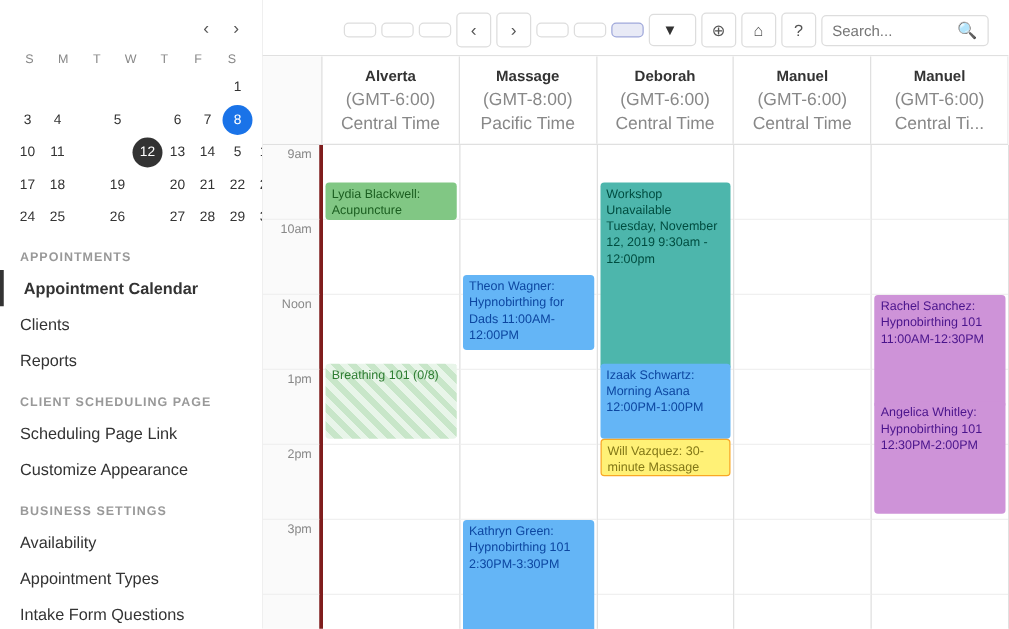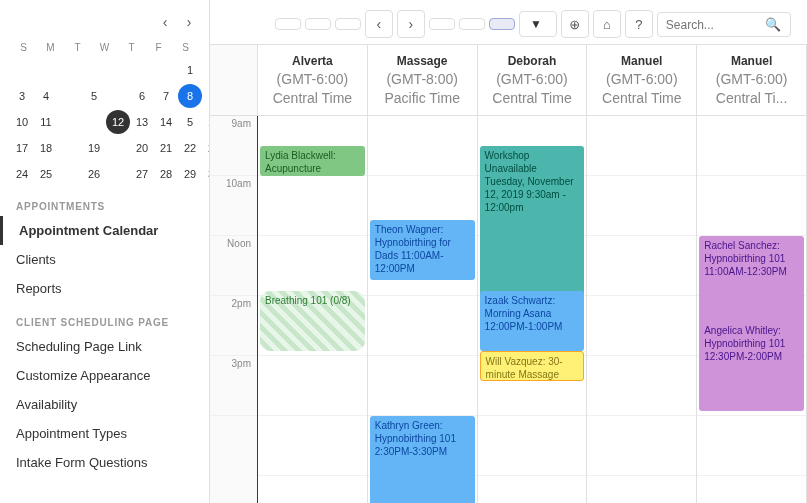--- a/index.html
+++ b/index.html
@@ -229,21 +229,21 @@
       color: #888;
     }
     .cal-body {
       flex: 1;
       display: flex;
       overflow-y: auto;
     }
     .time-col {
       width: 48px;
       min-width: 48px;
-      border-right: 1px solid #7f1d1d;
+      border-right: 3px solid #7f1d1d;
       background: #fafafa;
       position: relative;
     }
     .time-label {
       height: 60px;
       display: flex;
       align-items: flex-start;
       justify-content: flex-end;
       padding-right: 6px;
       padding-top: 2px;
@@ -287,21 +287,20 @@
     .ev-yellow { background: #fff176; color: #827717; border: 1px solid #f9a825; }
     .ev-stripe {
       background: repeating-linear-gradient(
         45deg,
         #e8f5e9,
         #e8f5e9 5px,
         #c8e6c9 5px,
         #c8e6c9 10px
       );
       color: #2e7d32;
-      border-radius: 10px;
     }
   </style>
 </head>
 <body>
 
 <div id="sidebar">
 
   <div>
     <div class="mini-cal-header">
       <span class="mini-cal-month"></span>
@@ -361,20 +360,21 @@
   </div>
 
   <div id="sidebar-nav">
   <div class="sidebar-section-label">APPOINTMENTS</div>
       <a class="sidebar-link active">Appointment Calendar</a>
       <a class="sidebar-link">Clients</a>
       <a class="sidebar-link">Reports</a>
       <div class="sidebar-section-label">CLIENT SCHEDULING PAGE</div>
       <a class="sidebar-link">Scheduling Page Link</a>
       <a class="sidebar-link">Customize Appearance</a>
+      <div class="sidebar-section-label">BUSINESS SETTINGS</div>
       <a class="sidebar-link">Availability</a>
       <a class="sidebar-link">Appointment Types</a>
       <a class="sidebar-link">Intake Form Questions</a>
     </div>
 </div>
 
 <div id="main">
 
   <div class="main-header">
     <span class="main-title"></span>
@@ -427,20 +427,21 @@
           <div class="person-name">Manuel</div>
           <div class="person-tz">(GMT-6:00) Central Ti...</div>
         </div>
       </div>
     <div class="cal-body">
       <div class="time-col">
 
       <div class="time-label">9am</div>
           <div class="time-label">10am</div>
           <div class="time-label">Noon</div>
+          <div class="time-label">1pm</div>
           <div class="time-label">2pm</div>
           <div class="time-label">3pm</div>
         </div>
       <div class="cal-cols">
 
       <div class="cal-col">
             <div class="hour-line"></div>
             <div class="hour-line"></div>
             <div class="hour-line"></div>
             <div class="hour-line"></div>

